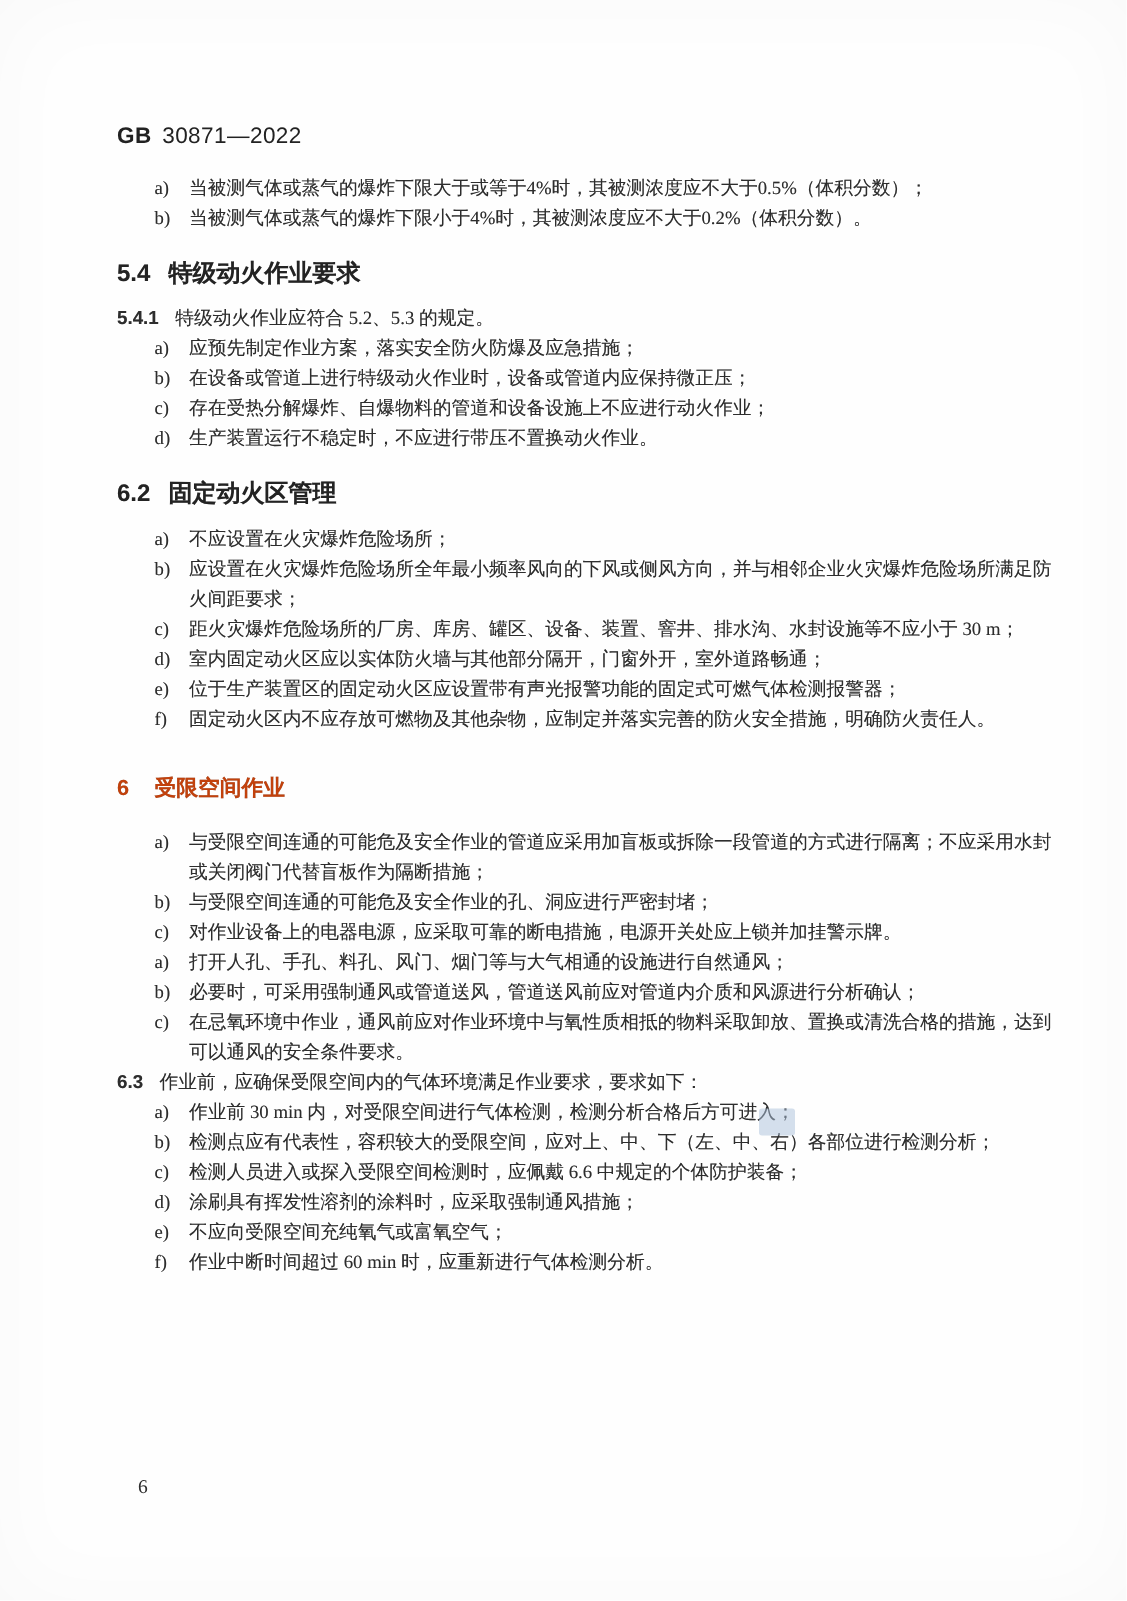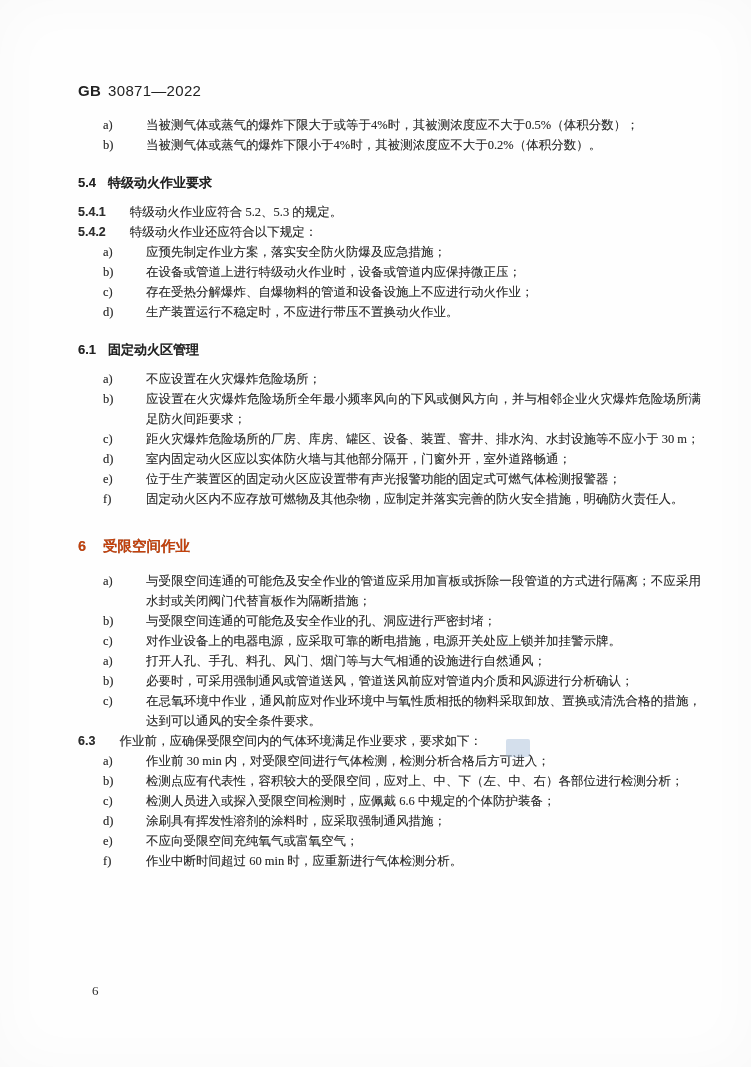--- a/index.html
+++ b/index.html
@@ -47,37 +47,36 @@
   .item {
     display: flex;
     margin-left: 25px;
   }
   .item .letter {
     flex: 0 0 23px;
   }
   .item .text {
     flex: 1;
     text-align: justify;
-    margin-left: 20px;
   }
   .clause {
     margin: 0;
     text-align: justify;
   }
   .clause .cnum {
     font-family: "Liberation Sans", "DejaVu Sans", sans-serif;
     font-weight: 700;
-    margin-right: 24px;
+    margin-right: 11px;
     white-space: nowrap;
   }
   .heading {
     margin: 18px 0 9px 0;
     font-family: "Liberation Sans", "DejaVu Sans", sans-serif;
     font-weight: 700;
-    font-size: 13px;
+    font-size: 16px;
     line-height: 20px;
     color: #232323;
   }
   .heading .hnum { margin-right: 12px; }
   .chapter {
     margin: 26px 0 14px 0;
     font-family: "Liberation Sans", "DejaVu Sans", sans-serif;
     font-weight: 700;
     font-size: 14.5px;
     line-height: 22px;
@@ -114,38 +113,37 @@
       <div class="item">
         <span class="letter">a)</span>
         <span class="text">当被测气体或蒸气的爆炸下限大于或等于4%时，其被测浓度应不大于0.5%（体积分数）；</span>
       </div>
       <div class="item">
         <span class="letter">b)</span>
         <span class="text">当被测气体或蒸气的爆炸下限小于4%时，其被测浓度应不大于0.2%（体积分数）。</span>
       </div>
       <div class="heading"><span class="hnum">5.4</span><span>特级动火作业要求</span></div>
       <p class="clause"><span class="cnum">5.4.1</span><span>特级动火作业应符合 5.2、5.3 的规定。</span></p>
-      <p class="clause"><span class="cnum">5.4.2</span><span>特级动火作业还应符合以下规定：</span></p>
       <div class="item">
         <span class="letter">a)</span>
         <span class="text">应预先制定作业方案，落实安全防火防爆及应急措施；</span>
       </div>
       <div class="item">
         <span class="letter">b)</span>
         <span class="text">在设备或管道上进行特级动火作业时，设备或管道内应保持微正压；</span>
       </div>
       <div class="item">
         <span class="letter">c)</span>
         <span class="text">存在受热分解爆炸、自爆物料的管道和设备设施上不应进行动火作业；</span>
       </div>
       <div class="item">
         <span class="letter">d)</span>
         <span class="text">生产装置运行不稳定时，不应进行带压不置换动火作业。</span>
       </div>
-      <div class="heading"><span class="hnum">6.1</span><span>固定动火区管理</span></div>
+      <div class="heading"><span class="hnum">6.2</span><span>固定动火区管理</span></div>
       <div class="item">
         <span class="letter">a)</span>
         <span class="text">不应设置在火灾爆炸危险场所；</span>
       </div>
       <div class="item">
         <span class="letter">b)</span>
         <span class="text">应设置在火灾爆炸危险场所全年最小频率风向的下风或侧风方向，并与相邻企业火灾爆炸危险场所满足防火间距要求；</span>
       </div>
       <div class="item">
         <span class="letter">c)</span>

